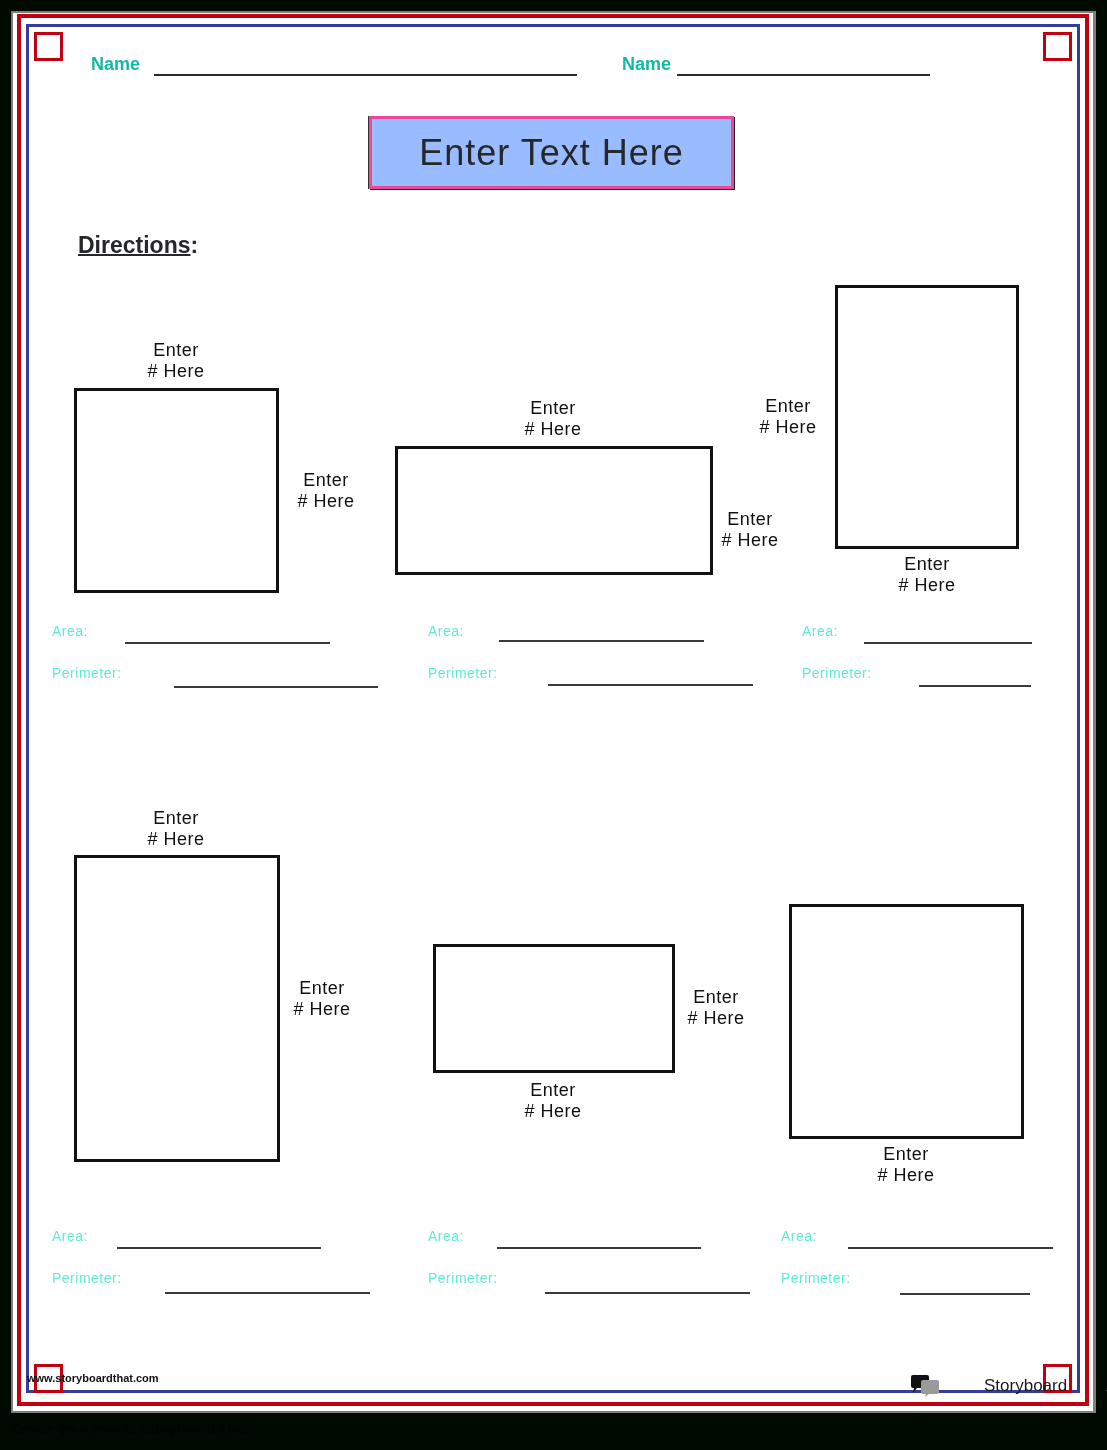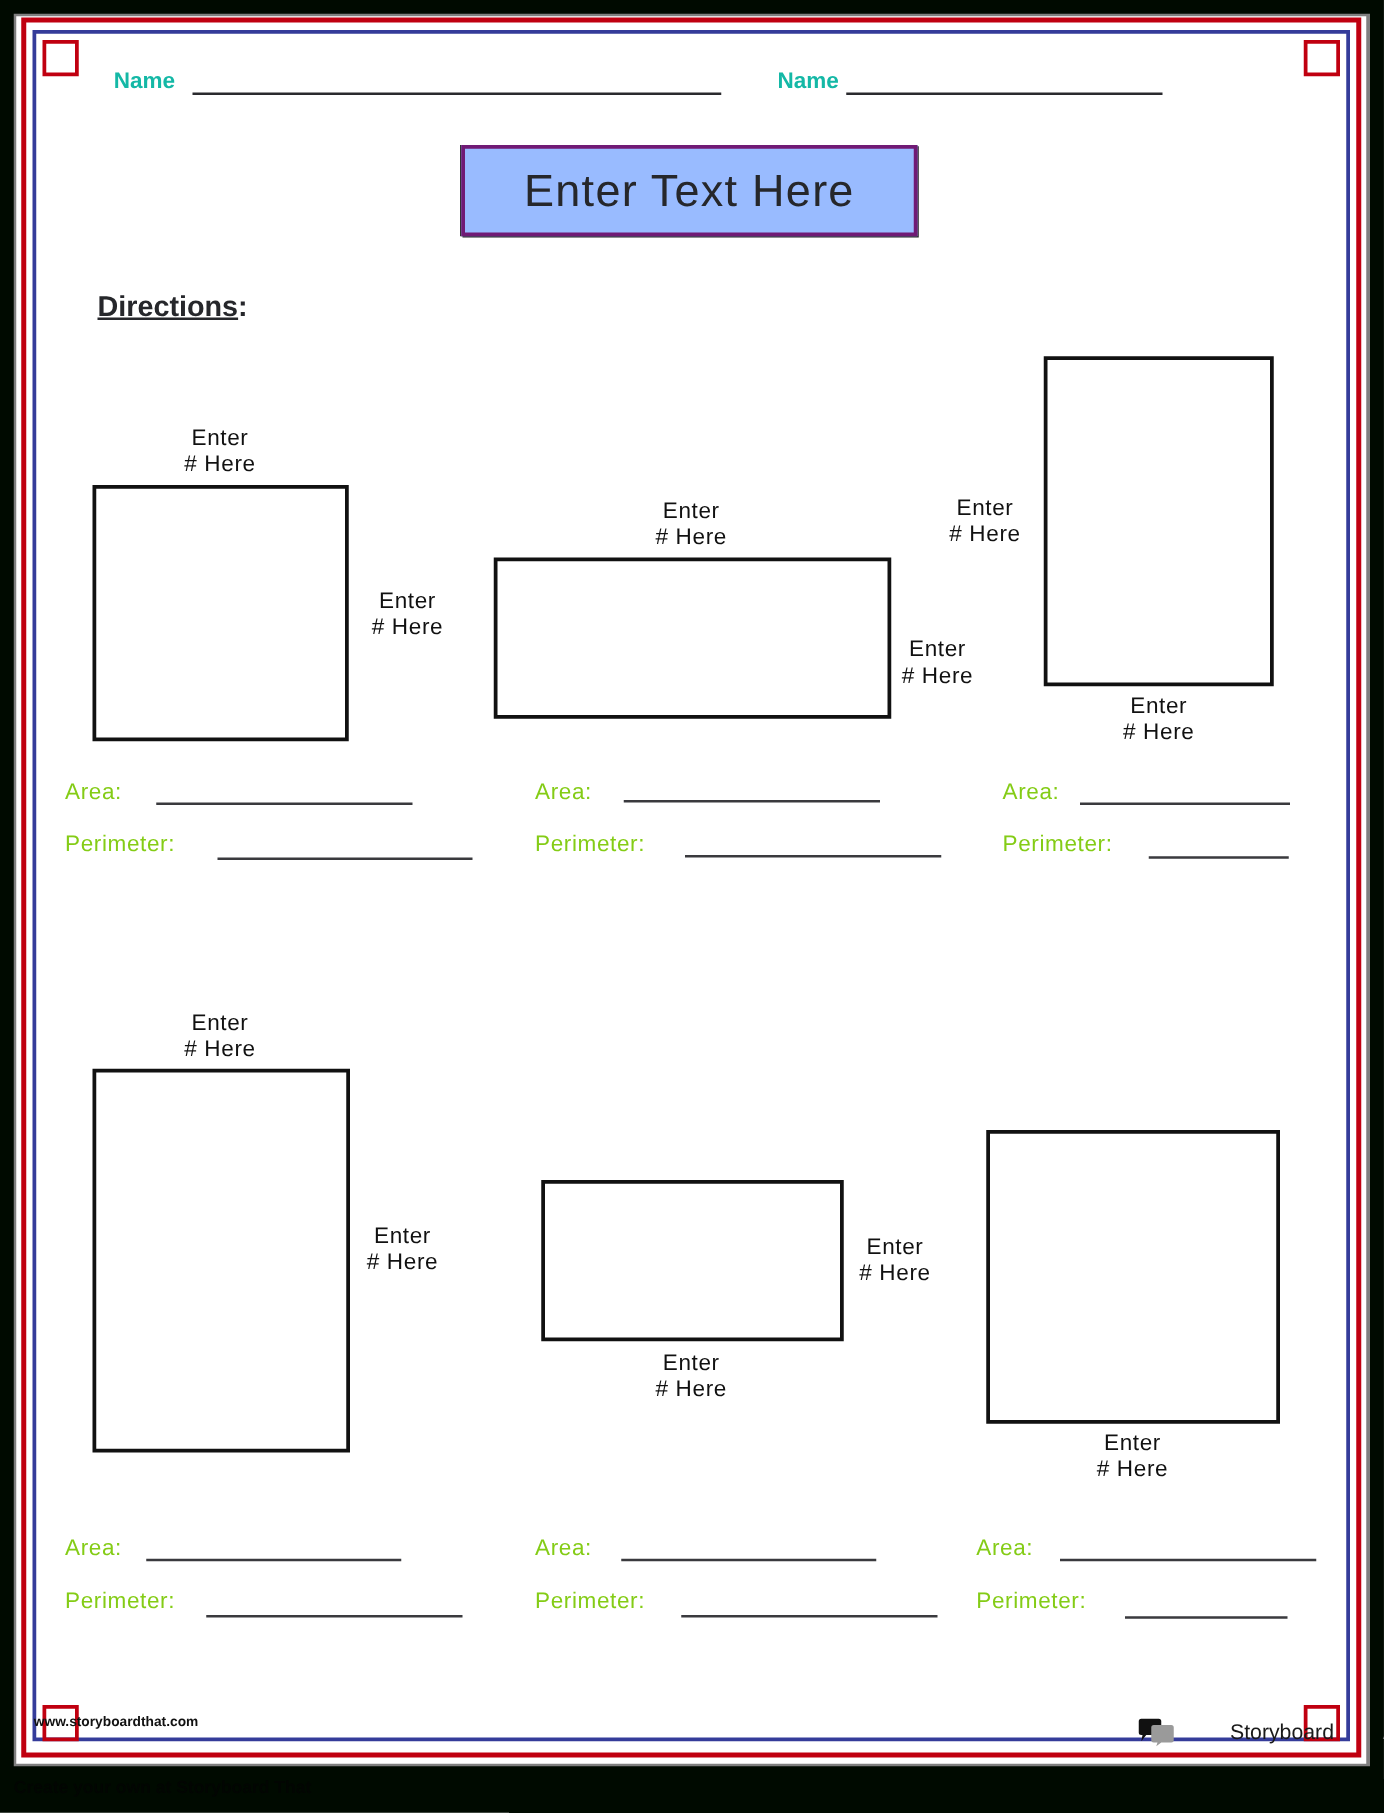--- a/index.html
+++ b/index.html
@@ -11,31 +11,31 @@
     .red-border { position: absolute; left: 17px; top: 14px; width: 1072px; height: 1392px; border: 4px solid #c00010; }
     .blue-border { position: absolute; left: 26px; top: 24px; width: 1054px; height: 1369px; border: 3px solid #353c9a; }
 
     .corner { position: absolute; width: 29px; height: 29px; border: 3px solid #c00010; background: transparent; }
 
     .lbl { position: absolute; font-weight: bold; font-size: 18px; color: #14b8a6; white-space: nowrap; }
     .line { position: absolute; height: 2px; background: #2a2a2e; }
     .line.thin { height: 1.5px; background: #3a3a3e; }
 
     .title-box { position: absolute; left: 369px; top: 116px; width: 365px; height: 73px;
-      background: #99bbff; border: 3px solid #701a75; box-shadow: 1px 1px 0 #222, -1px 0 0 #333;
+      background: #99bbff; border: 3px solid #ec4899; box-shadow: 1px 1px 0 #222, -1px 0 0 #333;
       display: flex; align-items: center; justify-content: center; }
     .title-text { font-size: 36px; color: #26272b; letter-spacing: 1px; }
 
     .directions { position: absolute; left: 78px; top: 232px; font-weight: bold; font-size: 23px; color: #26272b; }
     .directions u { text-decoration: underline; text-decoration-thickness: 2px; }
 
     .shape { position: absolute; border: 3px solid #111; background: #fff; }
     .dim { position: absolute; font-size: 18px; line-height: 21px; text-align: center; color: #111; white-space: nowrap; letter-spacing: 0.5px; }
 
-    .field-lbl { position: absolute; font-size: 18px; color: #84cc16; letter-spacing: 0.5px; white-space: nowrap; }
+    .field-lbl { position: absolute; font-size: 14px; color: #5eead4; letter-spacing: 0.5px; white-space: nowrap; }
 
     .footer-url { position: absolute; left: 27px; top: 1372px; font-family: "Liberation Sans", sans-serif; font-weight: bold; font-size: 11px; color: #111; }
     .brand { position: absolute; left: 909px; top: 1374px; display: flex; align-items: center; height: 24px; gap: 39px; }
     .brand-text-a { font-size: 17px; color: #1a1a1a; }
     .brand-text-b { font-size: 17px; color: #9a9a9a; }
     .below-text { position: absolute; left: 11px; top: 1421px; font-weight: bold; font-size: 14px; color: #020502; }
   </style>
 </head>
 <body>
 

